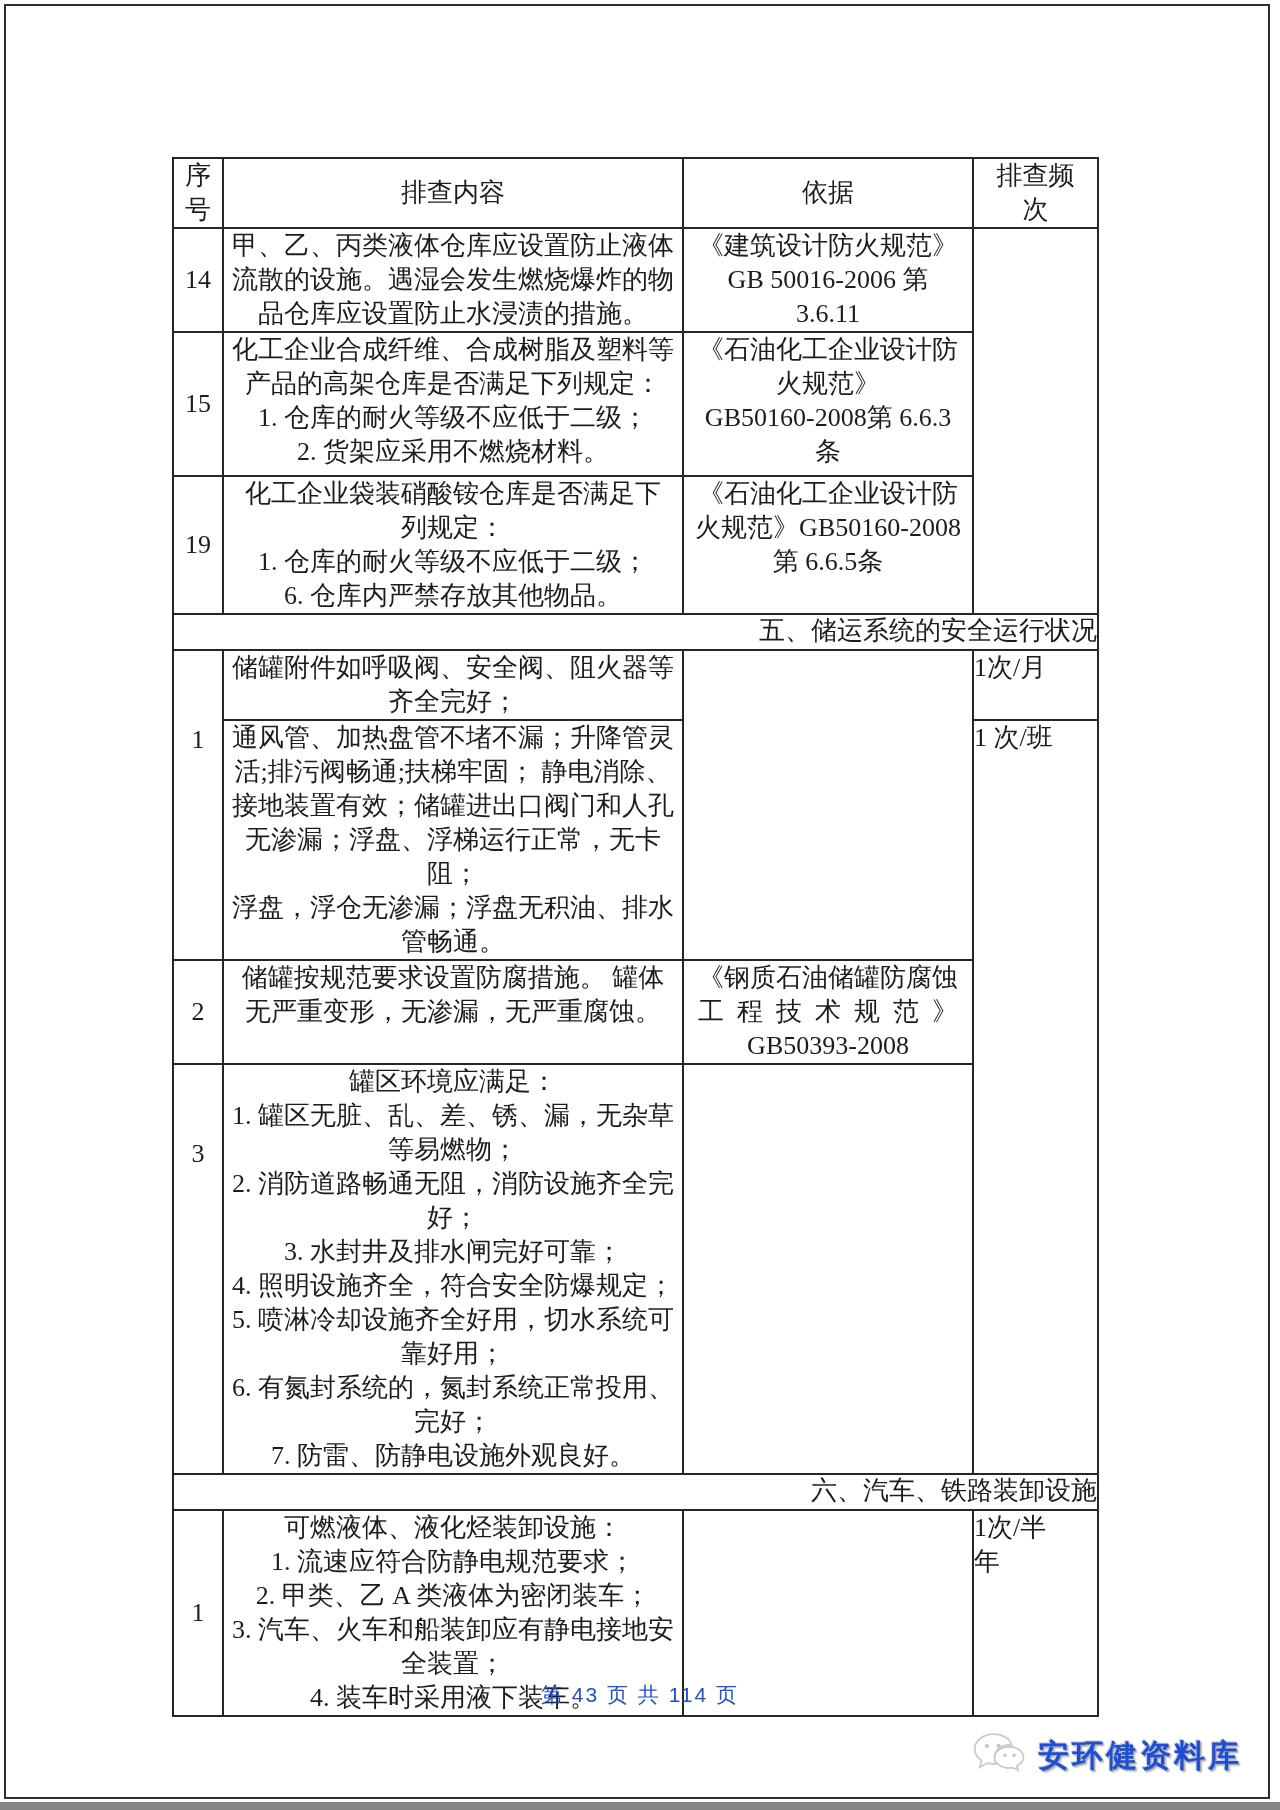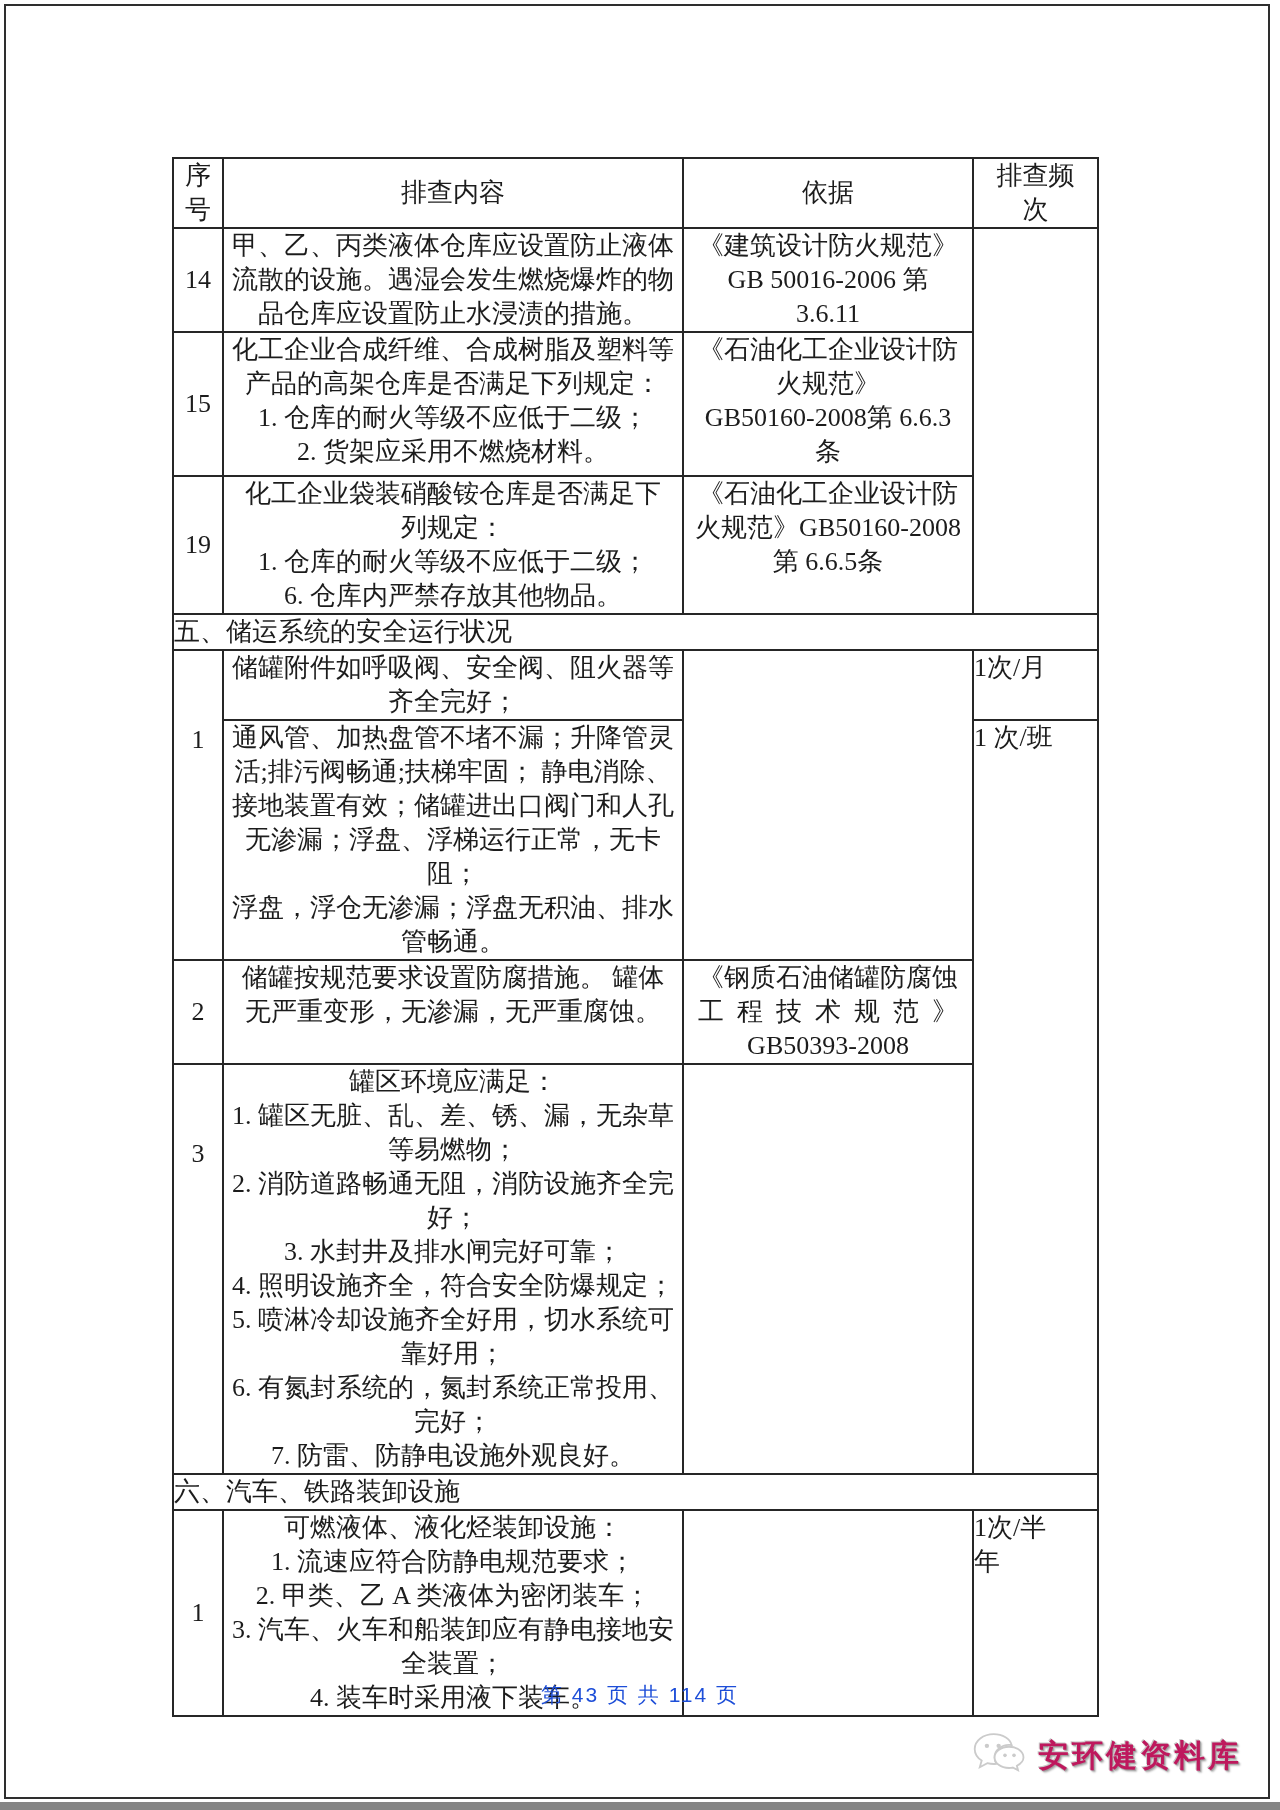--- a/index.html
+++ b/index.html
@@ -22,38 +22,38 @@
     border:2px solid #262626; padding:0; box-sizing:border-box;
     font-size:26px; line-height:34px; font-weight:normal;
   }
   th.hdr { font-weight:bold; font-size:27px; line-height:31px; text-align:center; vertical-align:middle; white-space:pre-wrap; }
   td.serial { text-align:center; vertical-align:middle; font-size:25px;margin-left:36px; }
   td.serial.offset-top { vertical-align:top; padding-top:72px; }
   td.cellText { vertical-align:top; text-align:center; padding:2px 2px 2px 10px; white-space:pre-wrap; }
   td.basis { padding-left:8px; padding-right:2px; }
   td.freq { vertical-align:top; text-align:left; padding:2px 2px 2px 7px; white-space:pre-wrap; }
   td.sectionRow {
-    font-weight:bold; font-size:27px; line-height:31px; text-align:left;
-    padding:1px 2px 1px 6px; vertical-align:middle;
+    font-weight:bold; font-size:27px; line-height:31px; text-align:right;
+    padding:1px 2px 1px 6px; vertical-align:middle;font-family:Liberation Mono, monospace;
   }
   tr.h65 { height:65px; }  tr.h101 { height:101px; } tr.h144 { height:144px; }
   tr.h128 { height:128px; } tr.h33 { height:33px; }  tr.h69 { height:69px; }
   tr.h203 { height:203px; } tr.h100 { height:100px; } tr.h405 { height:405px; }
   tr.h200 { height:200px; }
   .footer {
     position:absolute; left:0; top:1681px; width:1280px; text-align:center;
     font-family:"Liberation Sans","DejaVu Sans",sans-serif; font-size:21px; color:#1d4ed8;
     letter-spacing:2px;
   }
   .brandmark {
     position:absolute; top:1731px; right:38px; display:flex; align-items:center; gap:10px;
   }
   .brandmark .brand-text {
     font-family:"Liberation Sans","DejaVu Sans",sans-serif; font-size:31px; font-weight:bold;
-    color:#be185d; letter-spacing:3px;
+    color:#1d4ed8; letter-spacing:3px;
     text-shadow:-1px -1px 0 #c9c9c9, 1px 1px 1px #9e9e9e, 2px 2px 2px #bdbdbd;
   }
   .wechat-icon { width:56px; height:46px; opacity:0.85; }
 </style>
 </head>
 <body>
 
 <div class="page">
   <div class="page-frame"></div>
 

